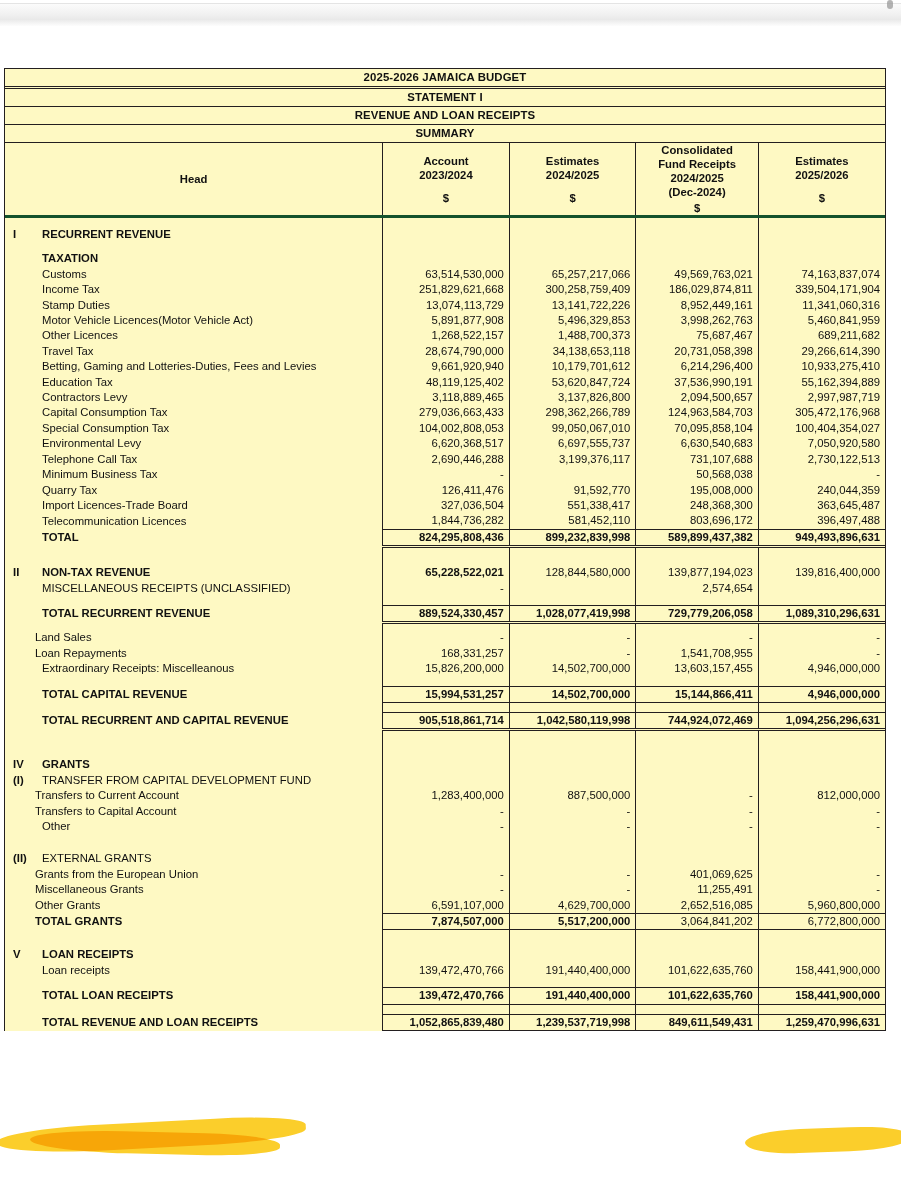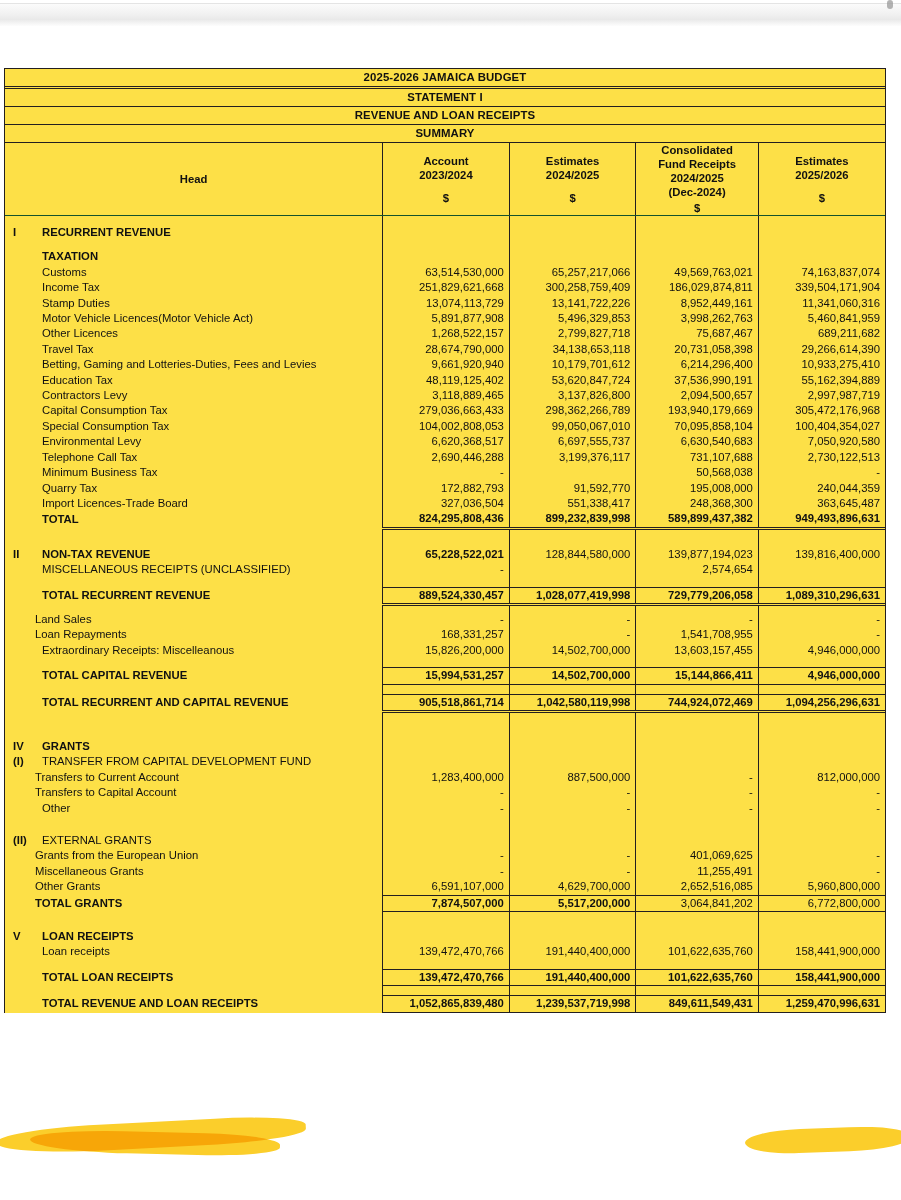--- a/index.html
+++ b/index.html
@@ -20,21 +20,21 @@
   #scroll-thumb{
     position:absolute;right:8px;top:0px;width:6px;height:9px;
     background:#9a9a9a;border-radius:3px;opacity:.75;
   }
 
   
   #sheet{
     position:absolute;left:4px;top:68px;width:882px;
     border:1px solid #231f20;
     box-sizing:border-box;
-    background:#fde047;
+    background:#fef9c3;
   }
   table.budget{
     width:100%;border-collapse:collapse;
     font-size:11.2px;color:#111;
     table-layout:fixed;
   }
   table.budget td{padding:0;vertical-align:middle;}
 
   
   col.c-head{width:376px;}
@@ -47,21 +47,21 @@
     letter-spacing:.1px;height:17px;line-height:17px;
     border-bottom:1px solid #231f20;
   }
   .titlerow.dbl td{border-bottom:3px double #231f20;}
 
   
   .colhead td{
     text-align:center;font-weight:bold;font-size:11.3px;
     line-height:14px;padding:7px 2px 5px;
     border-left:1px solid #231f20;
-    border-bottom:1px solid #14532d;
+    border-bottom:3px solid #14532d;
     vertical-align:middle;
   }
   .colhead td.headcell{border-left:none;}
   .colhead td .dollar{display:block;margin-top:9px;font-weight:bold;}
 
   
   .r td{height:15.4px;line-height:15.4px;font-size:11.3px;}
   .r td.lbl{
     padding-left:0;text-align:left;white-space:nowrap;position:relative;
   }
@@ -259,21 +259,21 @@
     <td class="num">5,460,841,959</td>
   </tr>
   <tr class="r">
     <td class="lbl">
             <div class="lblwrap">
               <span class="roman"></span>
               <span class="ltext ind0">Other Licences</span>
             </div>
           </td>
     <td class="num">1,268,522,157</td>
-    <td class="num">2,799,827,718</td>
+    <td class="num">1,488,700,373</td>
     <td class="num">75,687,467</td>
     <td class="num">689,211,682</td>
   </tr>
   <tr class="r">
     <td class="lbl">
             <div class="lblwrap">
               <span class="roman"></span>
               <span class="ltext ind0">Travel Tax</span>
             </div>
           </td>
@@ -320,21 +320,21 @@
   </tr>
   <tr class="r">
     <td class="lbl">
             <div class="lblwrap">
               <span class="roman"></span>
               <span class="ltext ind0">Capital Consumption Tax</span>
             </div>
           </td>
     <td class="num">279,036,663,433</td>
     <td class="num">298,362,266,789</td>
-    <td class="num">193,940,179,669</td>
+    <td class="num">124,963,584,703</td>
     <td class="num">305,472,176,968</td>
   </tr>
   <tr class="r">
     <td class="lbl">
             <div class="lblwrap">
               <span class="roman"></span>
               <span class="ltext ind0">Special Consumption Tax</span>
             </div>
           </td>
     <td class="num">104,002,808,053</td>
@@ -378,37 +378,49 @@
     <td class="num">50,568,038</td>
     <td class="num">-</td>
   </tr>
   <tr class="r">
     <td class="lbl">
             <div class="lblwrap">
               <span class="roman"></span>
               <span class="ltext ind0">Quarry Tax</span>
             </div>
           </td>
-    <td class="num">172,882,793</td>
+    <td class="num">126,411,476</td>
     <td class="num">91,592,770</td>
     <td class="num">195,008,000</td>
     <td class="num">240,044,359</td>
   </tr>
   <tr class="r">
     <td class="lbl">
             <div class="lblwrap">
               <span class="roman"></span>
               <span class="ltext ind0">Import Licences-Trade Board</span>
             </div>
           </td>
     <td class="num">327,036,504</td>
     <td class="num">551,338,417</td>
     <td class="num">248,368,300</td>
     <td class="num">363,645,487</td>
   </tr>
+  <tr class="r ruleBotThin">
+    <td class="lbl">
+            <div class="lblwrap">
+              <span class="roman"></span>
+              <span class="ltext ind0">Telecommunication Licences</span>
+            </div>
+          </td>
+    <td class="num">1,844,736,282</td>
+    <td class="num">581,452,110</td>
+    <td class="num">803,696,172</td>
+    <td class="num">396,497,488</td>
+  </tr>
 
   <tr class="r ruleBotDbl">
     <td class="lbl">
             <div class="lblwrap">
               <span class="roman"></span>
               <span class="ltext ind0 b">TOTAL</span>
             </div>
           </td>
     <td class="num b">824,295,808,436</td>
     <td class="num b">899,232,839,998</td>

